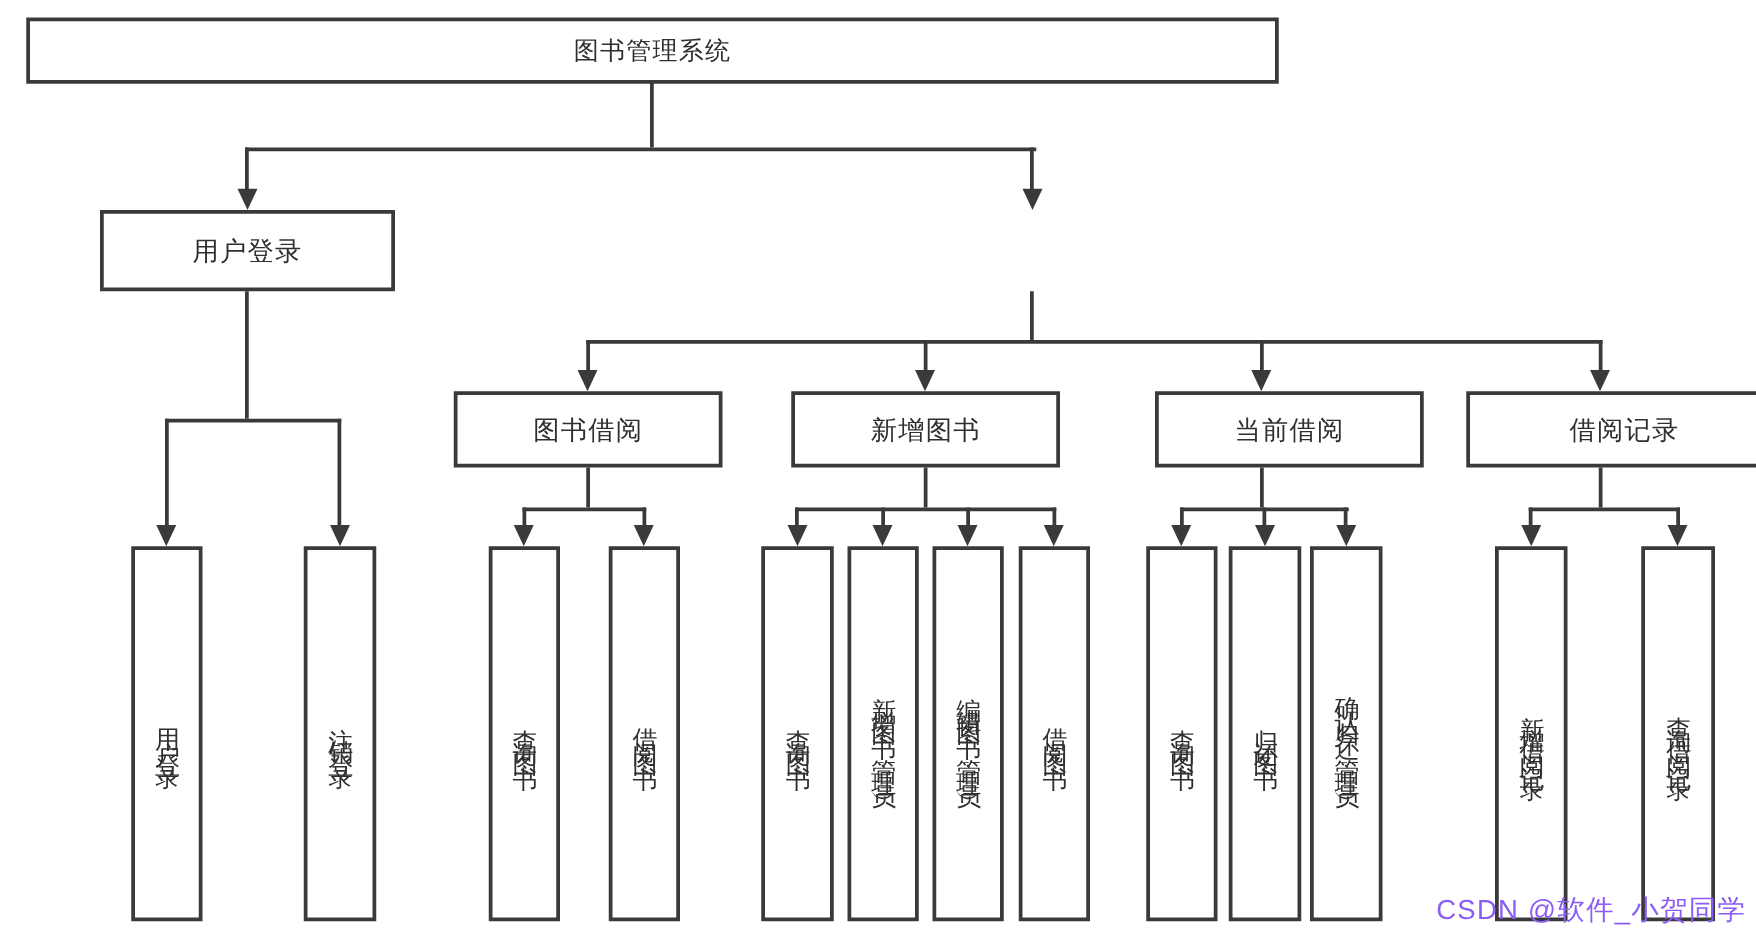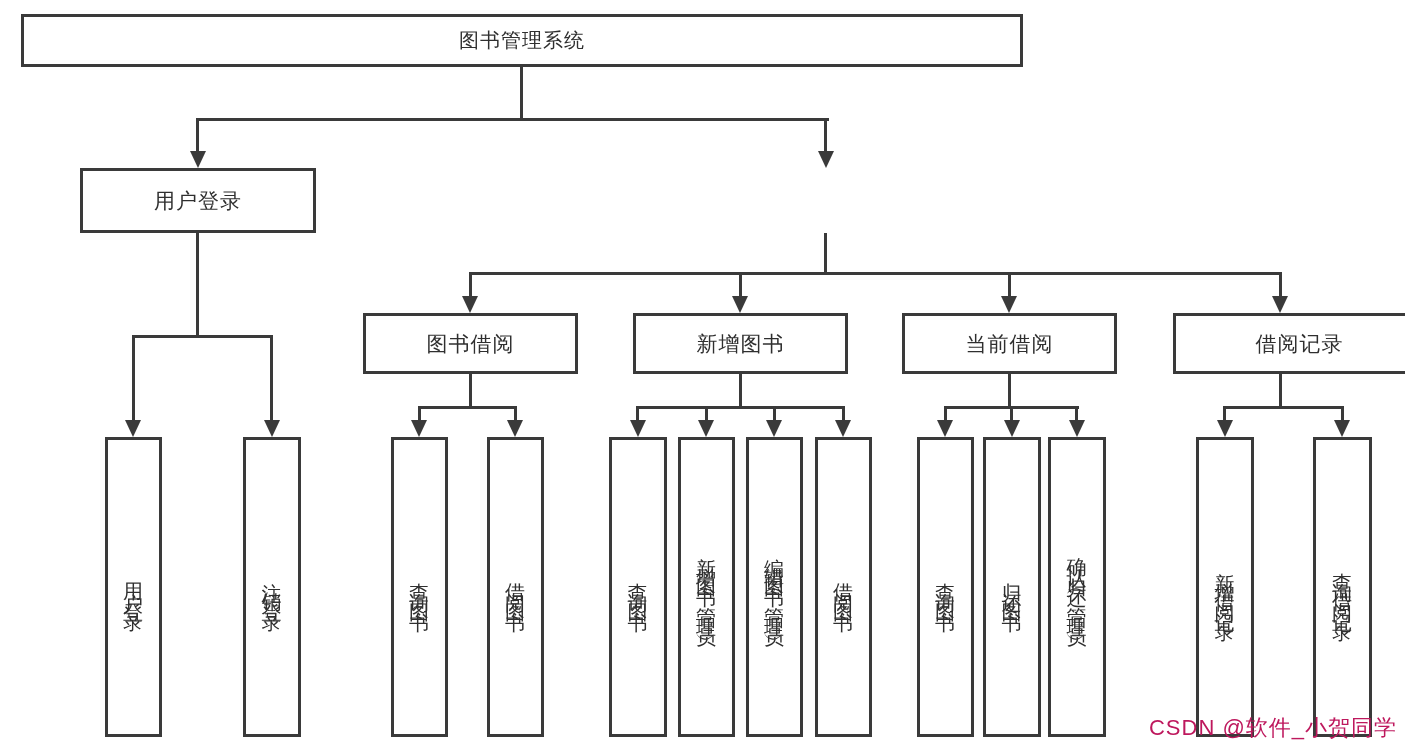--- a/index.html
+++ b/index.html
@@ -18,21 +18,21 @@
     font-size:20px;letter-spacing:10px;white-space:normal;
     line-height:1;
   }
   .line{position:absolute;background:#3a3a3a;}
   .ah{
     position:absolute;width:0;height:0;
     border-left:8px solid transparent;border-right:8px solid transparent;
     border-top:17px solid #3a3a3a;
   }
   .watermark{
-    position:absolute;top:713px;right:8px;font-size:22px;color:#be185d;
+    position:absolute;top:713px;right:8px;font-size:22px;color:#8b5cf6;
     letter-spacing:1px;z-index:5;white-space:nowrap;
   }
 </style>
 </head>
 <body>
 
 <div class="canvas">
 
   <div class="node root" style="left:21px;top:14px;width:1002px;height:53px">图书管理系统</div>
 
@@ -58,21 +58,21 @@
   <div class="ah" style="left:462px;top:296px"></div>
   <div class="line" style="left:739px;top:272px;width:3px;height:26px"></div>
   <div class="ah" style="left:732px;top:296px"></div>
   <div class="line" style="left:1008px;top:272px;width:3px;height:26px"></div>
   <div class="ah" style="left:1001px;top:296px"></div>
   <div class="line" style="left:1279px;top:272px;width:3px;height:26px"></div>
   <div class="ah" style="left:1272px;top:296px"></div>
 
   <div class="node" style="left:363px;top:313px;width:215px;height:61px">图书借阅</div>
   <div class="node" style="left:633px;top:313px;width:215px;height:61px">新增图书</div>
-  <div class="node" style="left:902px;top:313px;width:215px;height:61px">当前借阅</div>
+  <div class="node" style="left:924px;top:313px;width:215px;height:61px">当前借阅</div>
   <div class="node" style="left:1173px;top:313px;width:253px;height:61px">借阅记录</div>
 
   <div class="line" style="left:469px;top:374px;width:3px;height:32px"></div>
   <div class="line" style="left:418px;top:406px;width:99px;height:3px"></div>
   <div class="line" style="left:418px;top:406px;width:3px;height:16px"></div>
   <div class="ah" style="left:411px;top:420px"></div>
   <div class="line" style="left:514px;top:406px;width:3px;height:16px"></div>
   <div class="ah" style="left:507px;top:420px"></div>
 
   <div class="line" style="left:739px;top:374px;width:3px;height:32px"></div>

